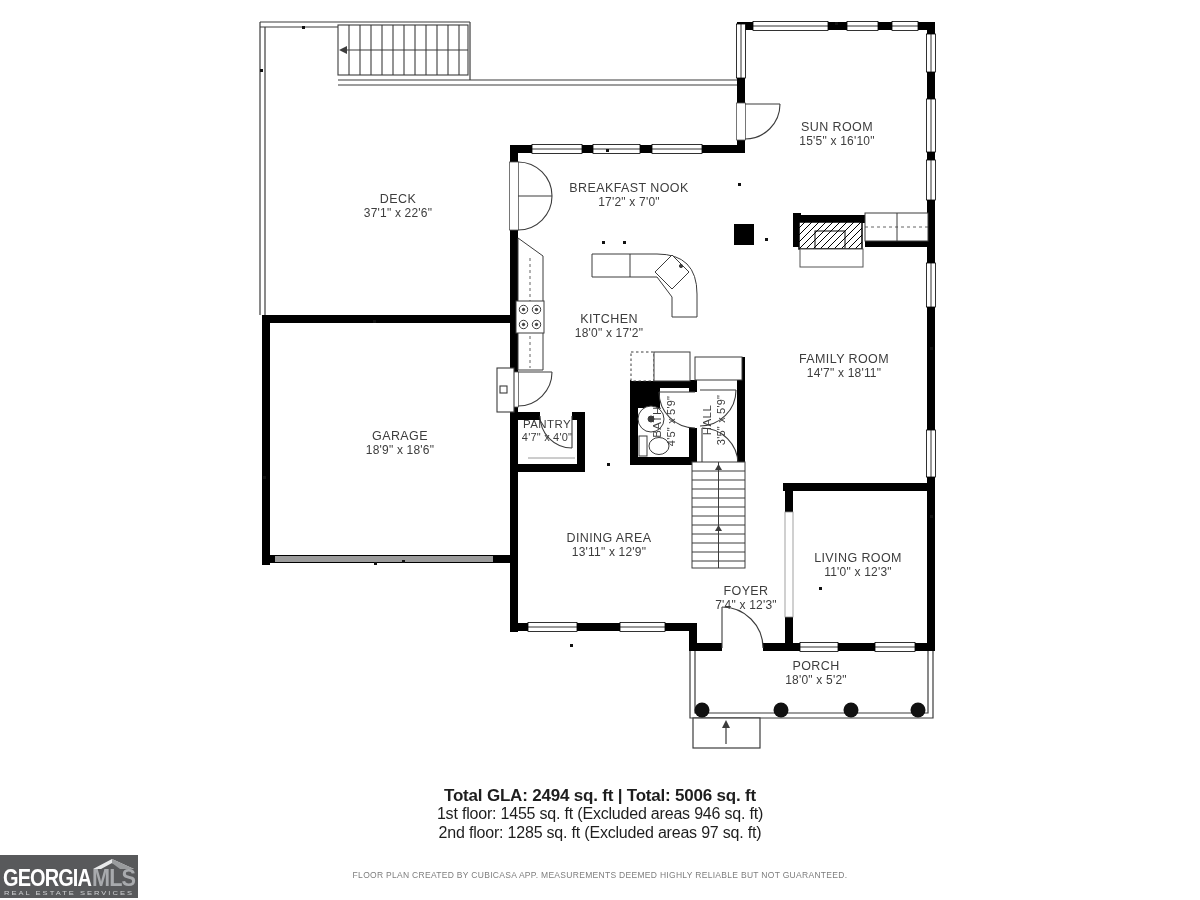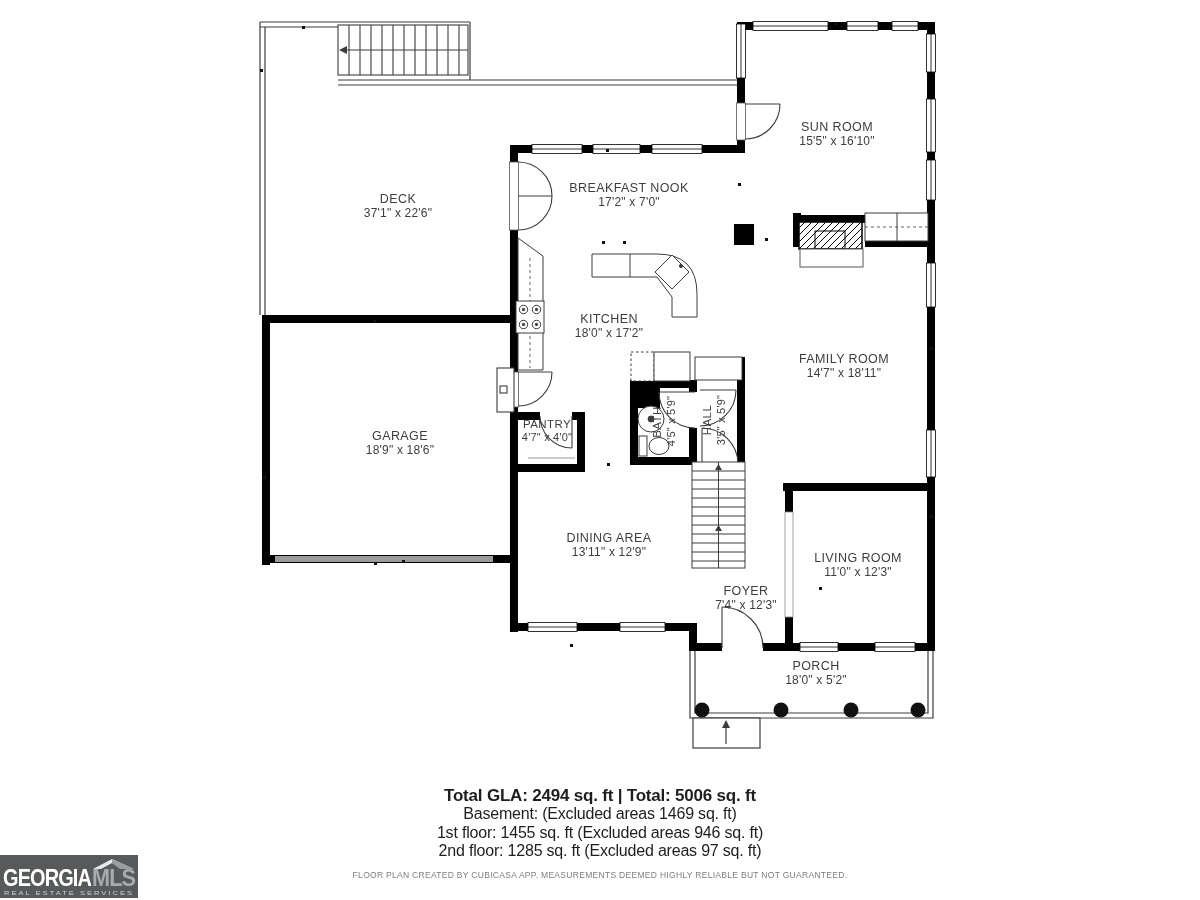--- a/index.html
+++ b/index.html
@@ -367,21 +367,20 @@
     <text class="room-name" x="746" y="595">FOYER</text>
     <text class="room-dims" x="746" y="609">7'4" x 12'3"</text>
 
     <text class="room-name" x="816" y="670">PORCH</text>
     <text class="room-dims" x="816" y="684">18'0" x 5'2"</text>
   </g>
 </svg>
 
   <div class="footer">
     <div class="total">Total GLA: 2494 sq. ft | Total: 5006 sq. ft</div>
-    <div class="line">Basement: (Excluded areas 1469 sq. ft)</div>
     <div class="line">1st floor: 1455 sq. ft (Excluded areas 946 sq. ft)</div>
     <div class="line">2nd floor: 1285 sq. ft (Excluded areas 97 sq. ft)</div>
   </div>
   <div class="disclaimer">FLOOR PLAN CREATED BY CUBICASA APP. MEASUREMENTS DEEMED HIGHLY RELIABLE BUT NOT GUARANTEED.</div>
 
   <svg class="logo" width="138" height="43" viewBox="0 0 138 43">
     <rect x="0" y="0" width="138" height="43" fill="#58595b"></rect>
     <polygon points="93,14 112,4 134,14 125,14 112,8 101,14" fill="#e8e9ea"></polygon>
     <polygon points="112,4 134,14 120,14 112,8" fill="#9a9c9e"></polygon>
     <text x="3" y="31" font-family="Liberation Sans, sans-serif" font-size="23" font-weight="bold" fill="#ffffff" letter-spacing="-1" textLength="88" lengthAdjust="spacingAndGlyphs">GEORGIA</text>

